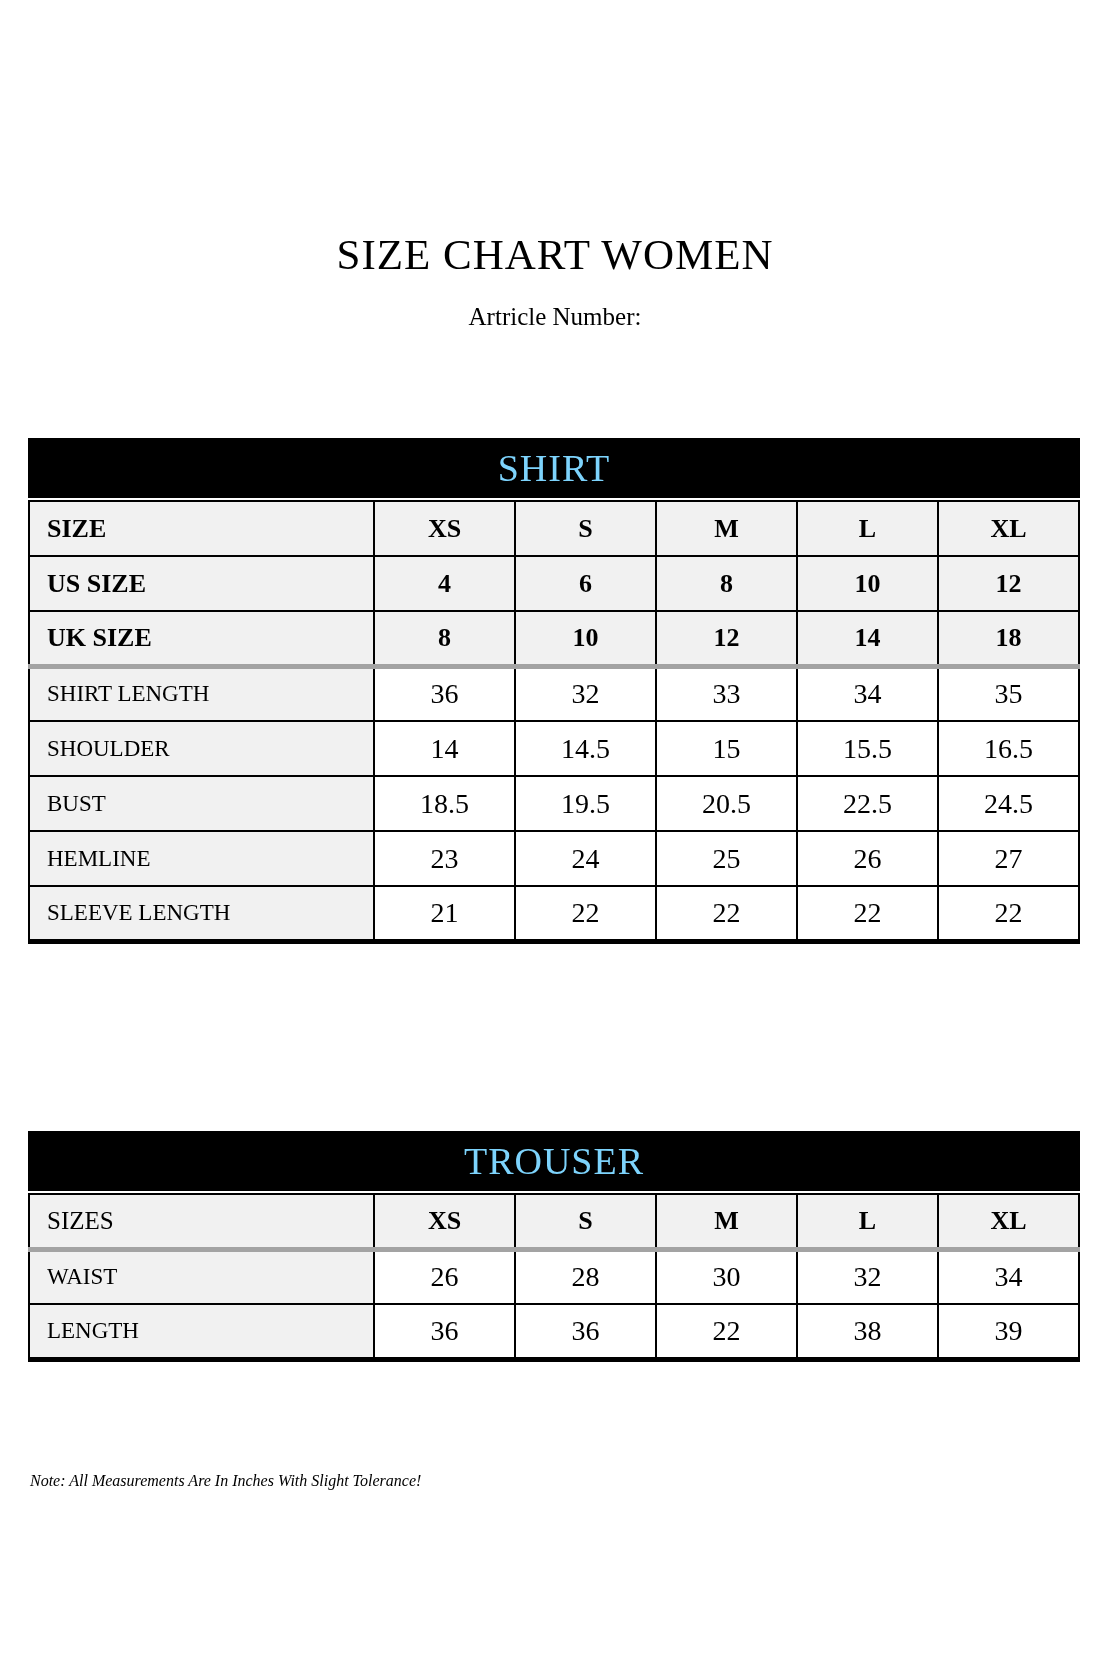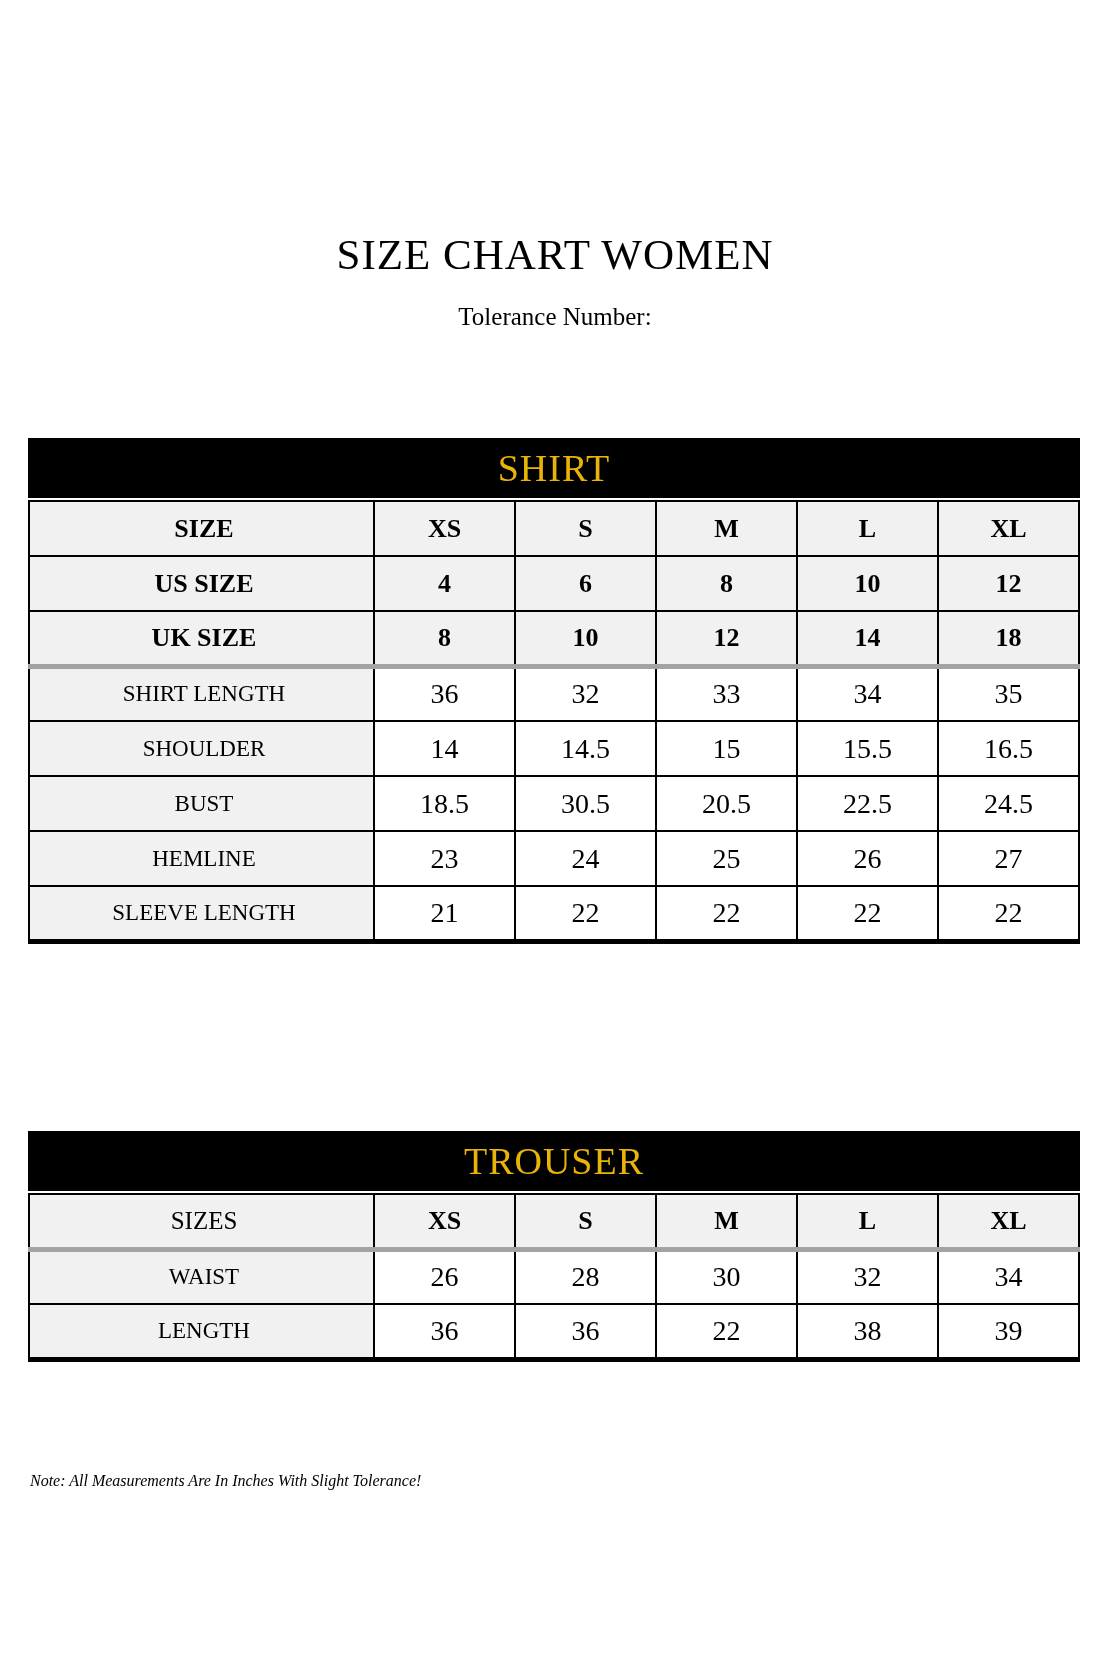--- a/index.html
+++ b/index.html
@@ -24,58 +24,58 @@
   }
   .article-number {
     position:absolute; top:340px; left:0; width:100%;
     text-align:center; font-size:29px; font-weight:bold;
   }
   .table-block { position:absolute; left:28px; width:1052px; }
   #shirt-block   { top:438px; }
   #trouser-block { top:1131px; }
   .band {
     height:60px; margin-bottom:2px;
-    background:#000000; color:#eab308;
+    background:#000000; color:#7dd3fc;
     text-align:center; line-height:60px;
     font-size:38px; letter-spacing:1px;
   }
   table.size-table {
     width:1052px;
     border-collapse:collapse; table-layout:fixed;
     border:2px solid #000;
     border-bottom:5px solid #000;
   }
   col.c-label { width:345px; }
   td {
     border:2px solid #000;
     height:55px;
     text-align:center; vertical-align:middle;
     font-size:28px;
     padding:0;
     background:#ffffff;
     overflow:hidden; white-space:nowrap;
   }
-  td.lbl { text-align:center; padding-left:5px; }
+  td.lbl { text-align:left; padding-left:17px; }
   tr.size-row td { background:#f1f1f1; font-weight:bold; font-size:26px; }
   tr.lbl-regular td.lbl { font-weight:normal; font-size:25px; }
   tr.body-row td.lbl { background:#f1f1f1; font-size:23px; }
   tr.sep td { border-top:5px solid #a3a3a3; }
   .note {
     position:absolute; left:30px; top:1472px;
     font-size:16px;
     font-style:italic;
   }
 </style>
 </head>
 <body>
 
 <div class="page">
 
   <h1 class="doc-title">SIZE CHART WOMEN</h1>
-  <p class="article-label">Tolerance Number:</p>
+  <p class="article-label">Artricle Number:</p>
 
   <section class="table-block" id="shirt-block">
     <div class="band">SHIRT</div>
     <table class="size-table">
       <colgroup>
           <col class="c-label">
           <col>
           <col>
           <col>
           <col>
@@ -118,21 +118,21 @@
           <td class="lbl">SHOULDER</td>
           <td>14</td>
           <td>14.5</td>
           <td>15</td>
           <td>15.5</td>
           <td>16.5</td>
         </tr>
         <tr class="body-row">
           <td class="lbl">BUST</td>
           <td>18.5</td>
-          <td>30.5</td>
+          <td>19.5</td>
           <td>20.5</td>
           <td>22.5</td>
           <td>24.5</td>
         </tr>
         <tr class="body-row">
           <td class="lbl">HEMLINE</td>
           <td>23</td>
           <td>24</td>
           <td>25</td>
           <td>26</td>

